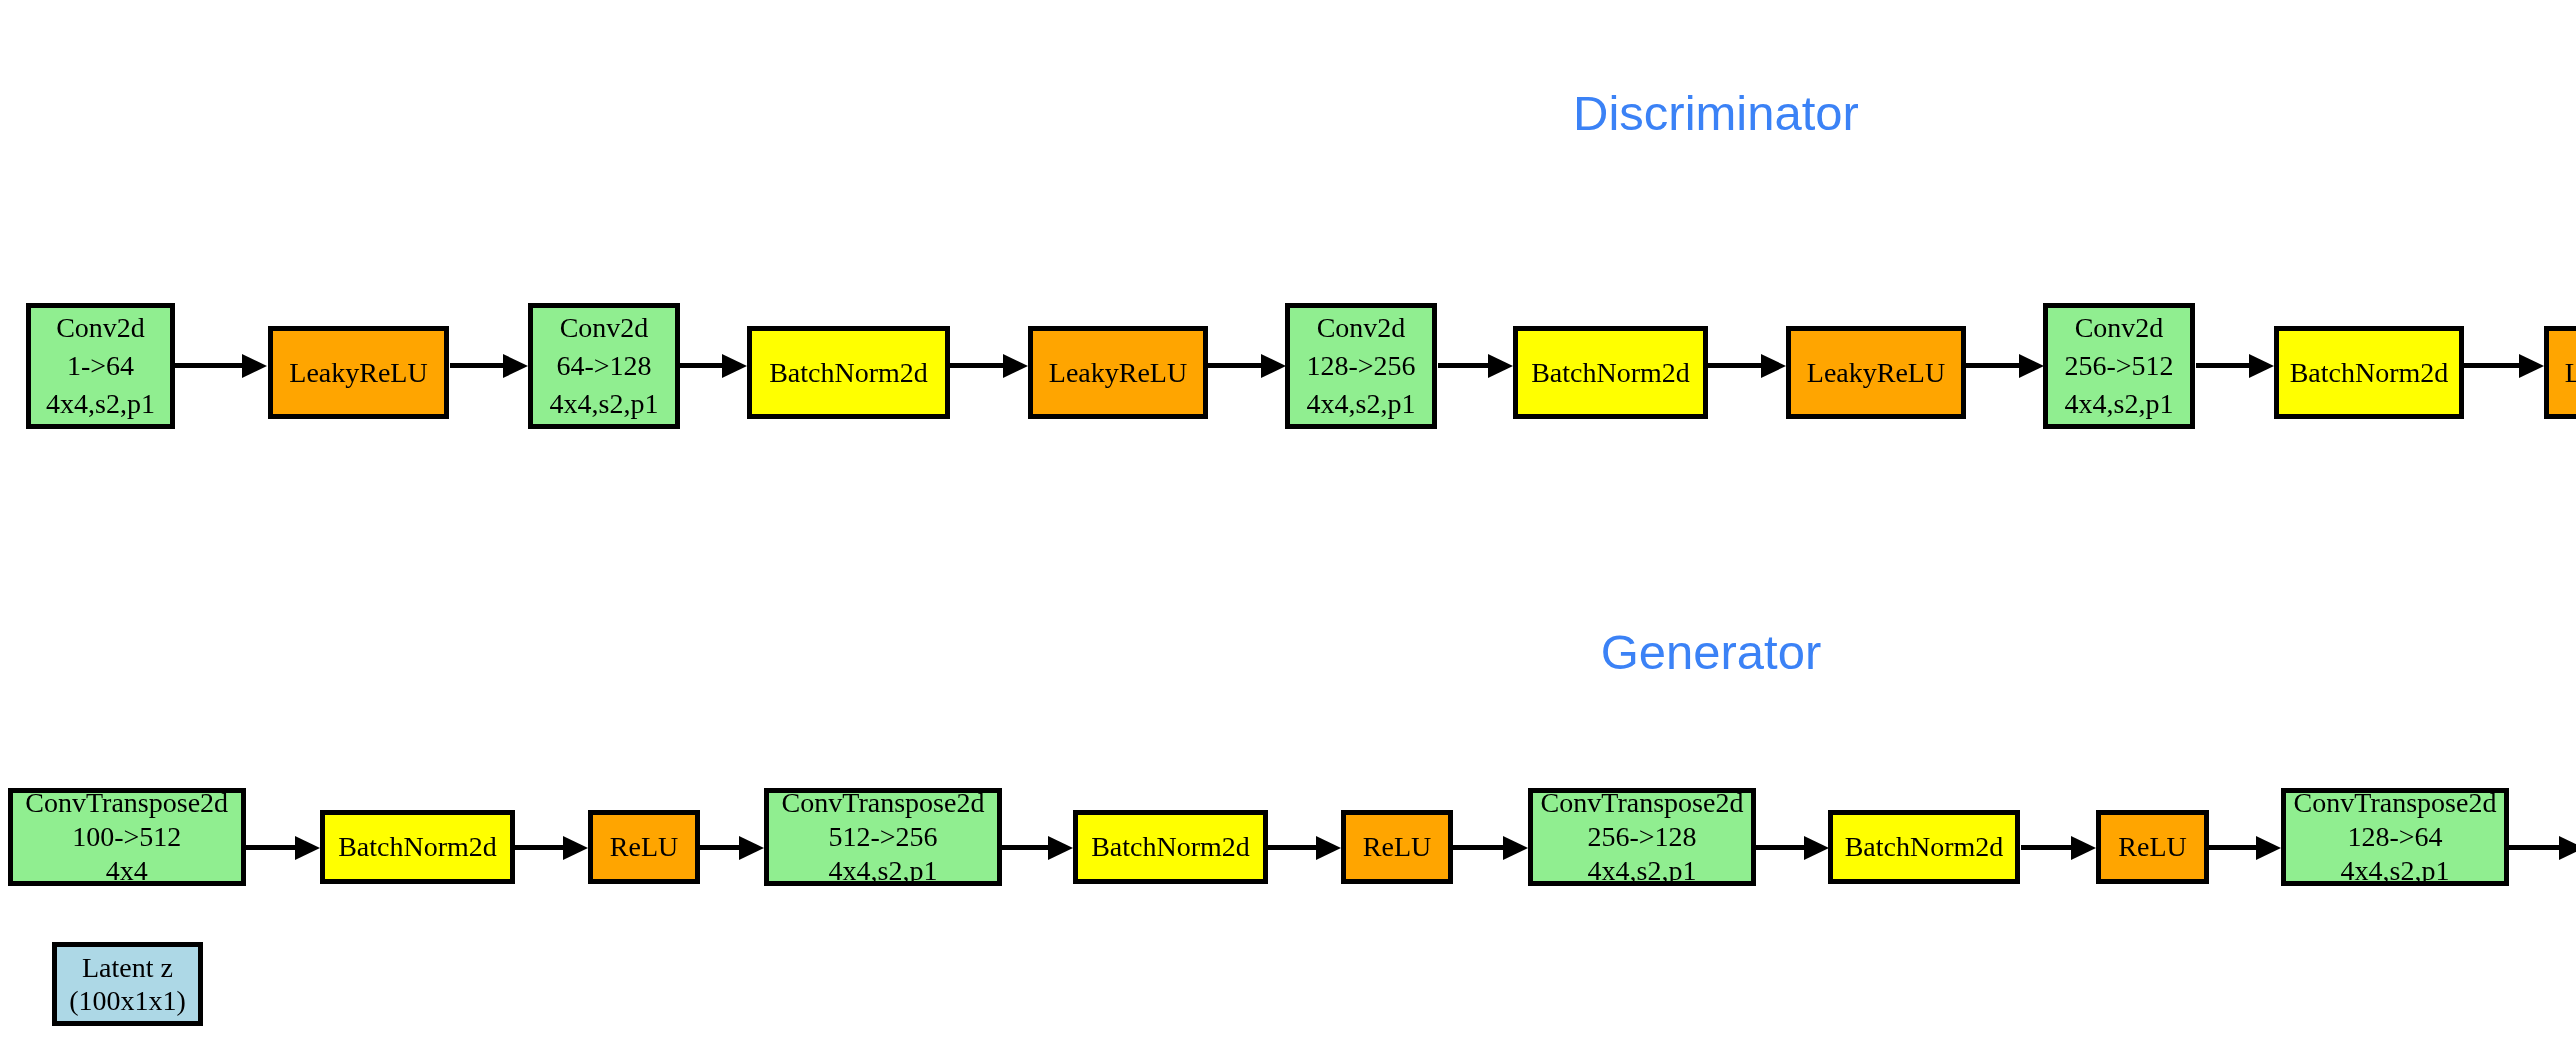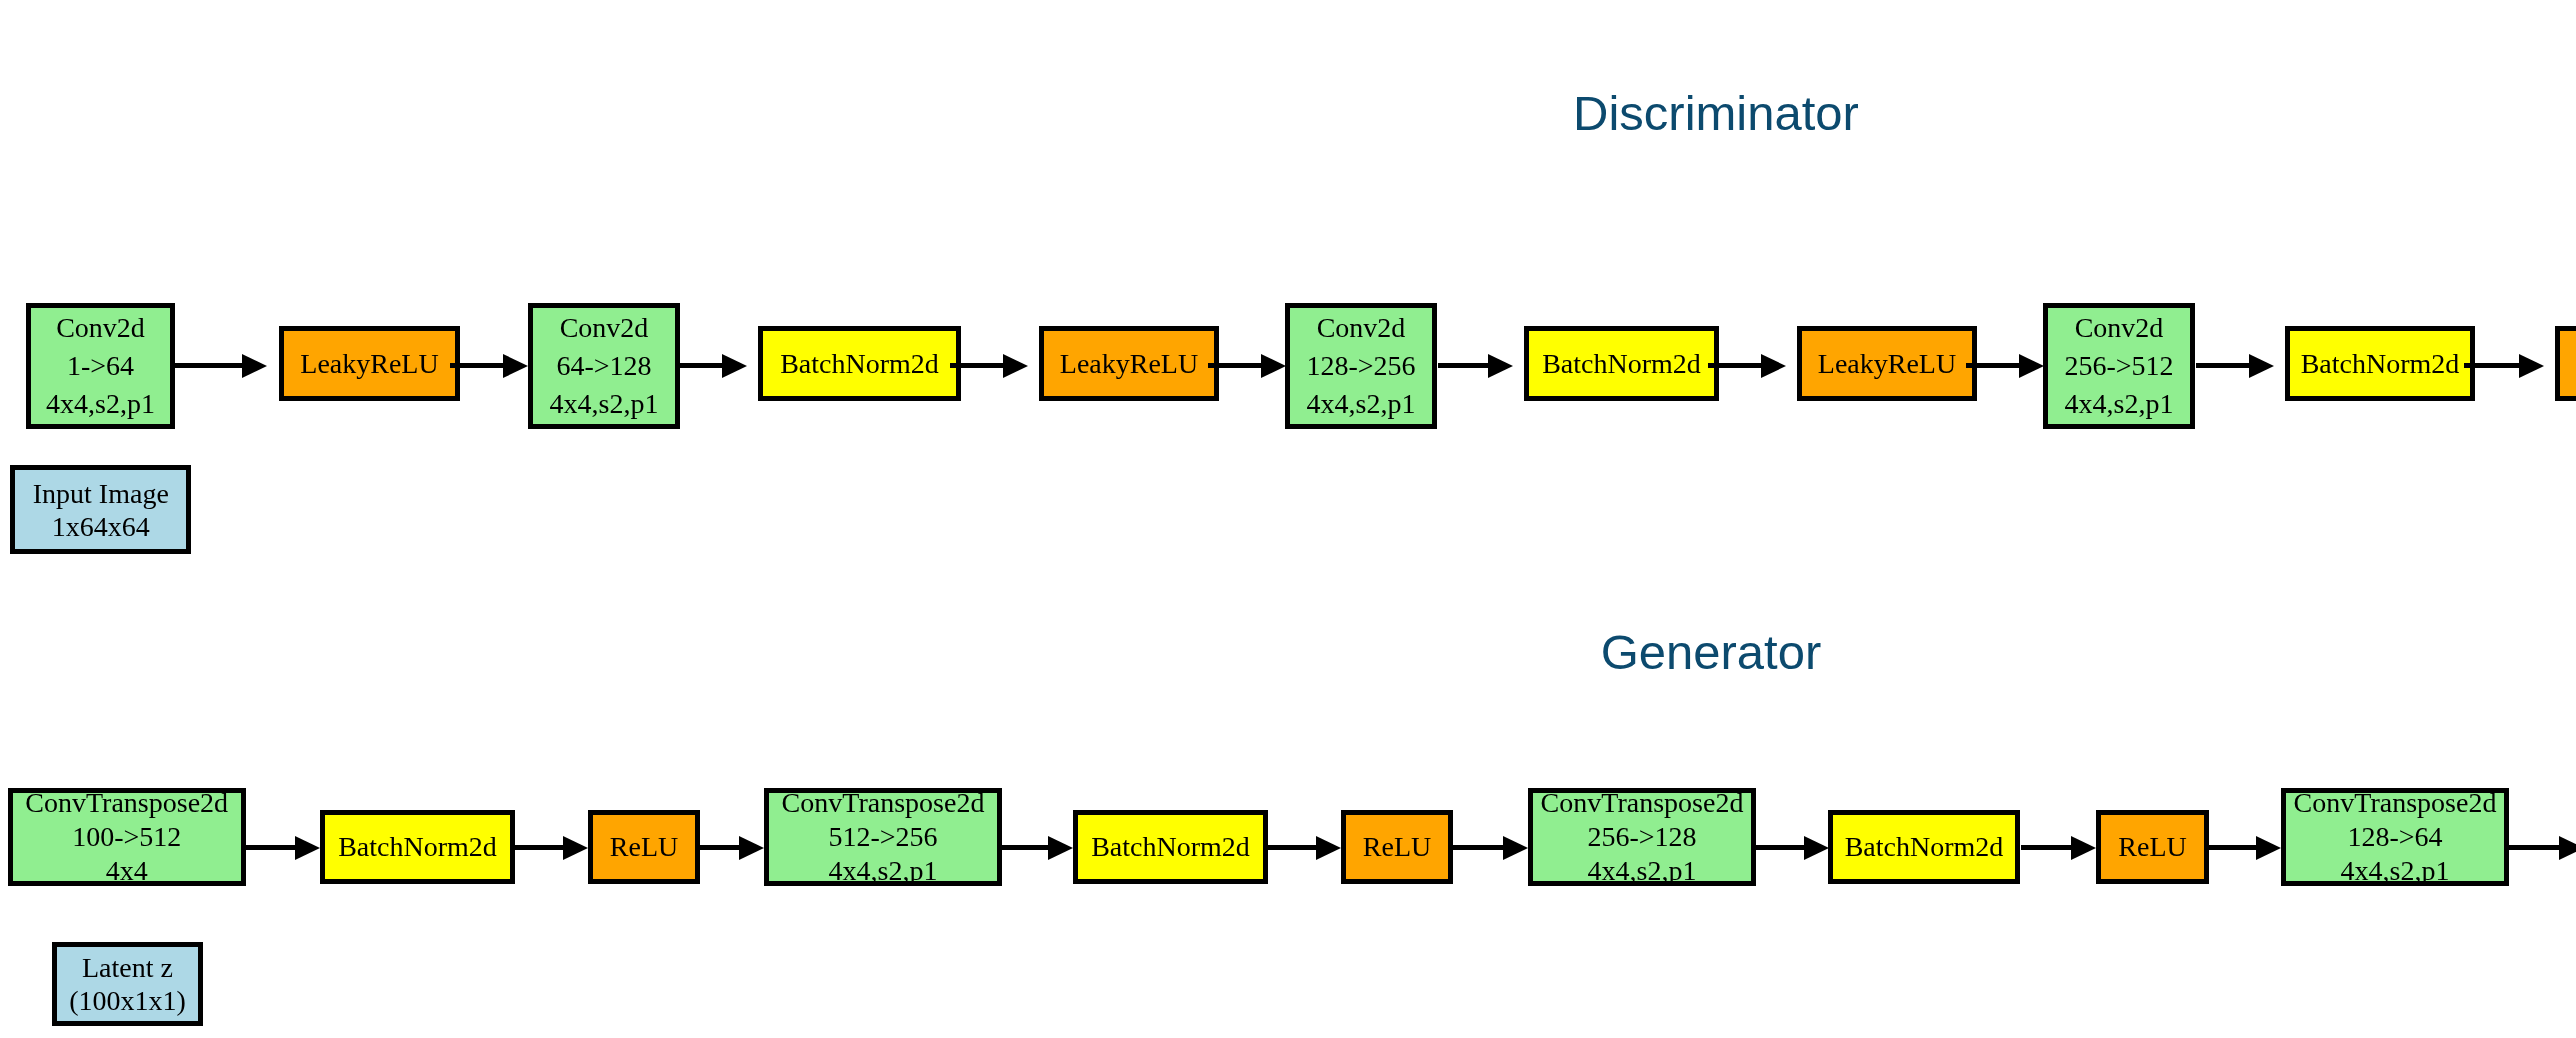--- a/index.html
+++ b/index.html
@@ -5,30 +5,30 @@
   html,body{margin:0;padding:0;}
   body{
     width:3709px;height:1039px;background:#ffffff;position:relative;
     font-family:"Liberation Serif","DejaVu Serif",serif;color:#000;
     overflow:hidden;
   }
   .stage{position:absolute;left:0;top:0;width:3709px;height:1039px;}
   .title{
     position:absolute;transform:translateX(-50%);white-space:nowrap;
     font-family:"Liberation Sans","DejaVu Sans",sans-serif;
-    font-weight:300;font-size:49px;line-height:1.15;color:#0c4a6e;
+    font-weight:300;font-size:49px;line-height:1.15;color:#3b82f6;
   }
   .node{
     position:absolute;box-sizing:border-box;border:5.2px solid #000;
     display:flex;flex-direction:column;justify-content:center;align-items:center;
     text-align:center;font-size:28px;line-height:32px;
   }
   .node div{white-space:nowrap;}
   .d-conv{top:303px;height:126px;line-height:38px;}
-  .d-small{top:326px;height:75px;margin-left:11px;}
+  .d-small{top:326px;height:93px;}
   .g-conv{top:788px;height:98px;line-height:34px;}
   .g-small{top:810px;height:74px;}
   .free-io{line-height:33px;}
   .arrow{position:absolute;height:5.2px;background:#000;}
   .arrow::after{
     content:"";position:absolute;left:100%;top:-9.3px;width:0;height:0;
     border-top:12px solid transparent;border-bottom:12px solid transparent;
     border-left:25px solid #000;
   }
 </style>
@@ -75,24 +75,20 @@
       <div>256-&gt;512</div>
       <div>4x4,s2,p1</div>
     </div>
   <div class="node d-small" style="left: 2274px; width: 190px; background-color: rgb(255, 255, 0);">
       <div>BatchNorm2d</div>
     </div>
   <div class="node d-small" style="left: 2544px; width: 180px; background-color: rgb(255, 165, 0);">
       <div>LeakyReLU</div>
     </div>
 
-  <div class="node free-io" style="left: 10.3px; top: 465px; width: 181px; height: 89px; background-color: rgb(173, 216, 230);">
-      <div>Input Image</div>
-      <div>1x64x64</div>
-    </div>
 
   <div class="arrow" style="left:175px;top:363px;width:67px;"></div>
   <div class="arrow" style="left:450px;top:363px;width:53px;"></div>
   <div class="arrow" style="left:680px;top:363px;width:42px;"></div>
   <div class="arrow" style="left:950px;top:363px;width:53px;"></div>
   <div class="arrow" style="left:1208px;top:363px;width:53px;"></div>
   <div class="arrow" style="left:1438px;top:363px;width:50px;"></div>
   <div class="arrow" style="left:1708px;top:363px;width:53px;"></div>
   <div class="arrow" style="left:1966px;top:363px;width:53px;"></div>
   <div class="arrow" style="left:2196px;top:363px;width:53px;"></div>

